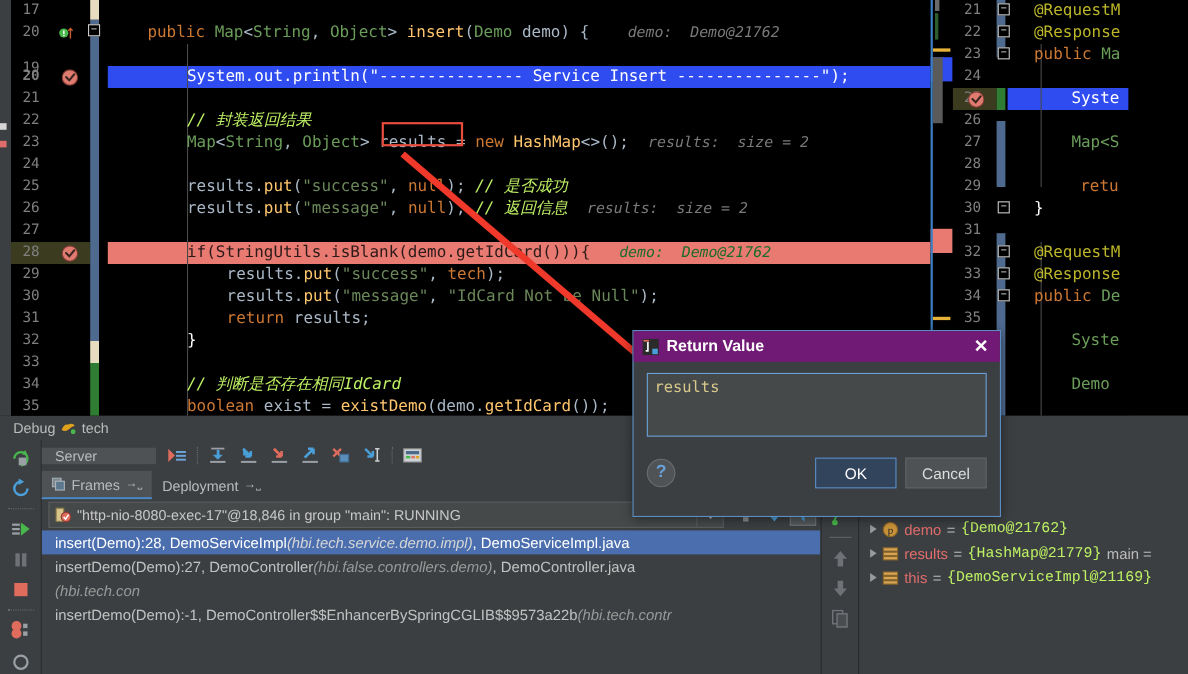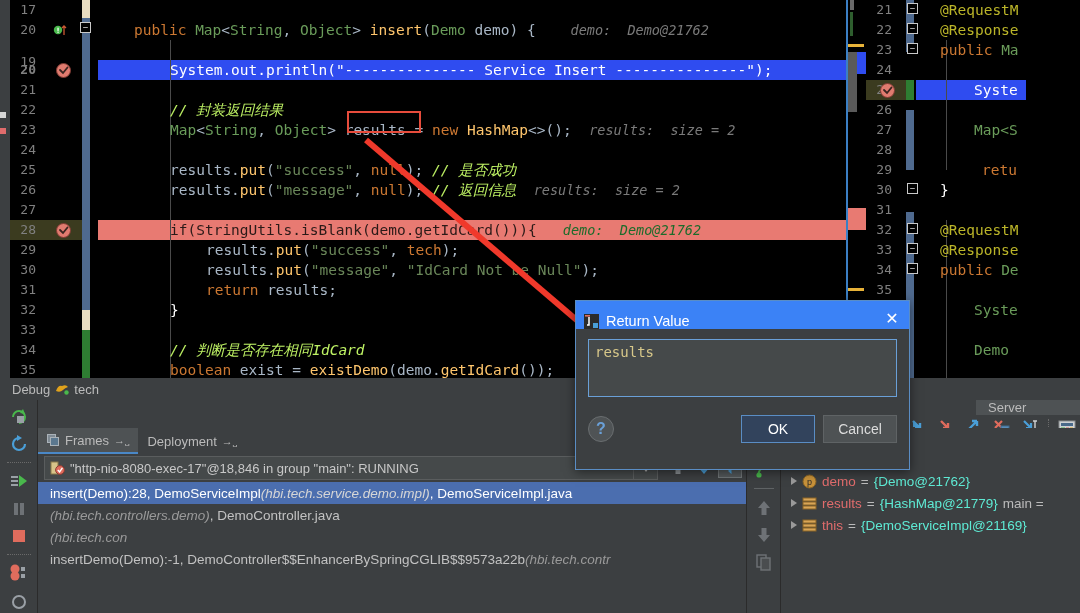--- a/index.html
+++ b/index.html
@@ -113,21 +113,21 @@
     gap: 2px;
   }
   .side-btn {
     width: 30px; height: 28px; display: flex; align-items: center; justify-content: center;
   }
   .side-sep { width: 24px; height: 1px; border-top: 1px dotted #6a6a6a; margin: 3px 0; }
 
   .debug-center { flex: 1; display: flex; flex-direction: column; min-width: 0; }
 
   .tabrow {
-    height: 28px; display: flex; align-items: flex-end; background: #3c3f41; flex-direction: column;
+    height: 28px; display: flex; align-items: center; background: #3c3f41;
   }
   .tab-server {
     padding: 0 14px 0 12px; display: flex; align-items: center;
     color: #bbbbbb; font-size: 13px; background: #4e5254; min-width: 104px;
   }
   .steptoolbar {
     display: flex; align-items: center; gap: 2px; padding-left: 6px;
     background: #3c3f41; flex: 1;
   }
   .step-btn { width: 26px; height: 24px; display:flex; align-items:center; justify-content:center; }
@@ -180,37 +180,37 @@
   .vars-pane {
     width: 300px; flex: 0 0 300px; background: #3c3f41;
     border-left: 1px solid #2b2b2b; padding-top: 16px;
   }
   .var-row {
     height: 22px; display: flex; align-items: center; gap: 5px;
     padding-left: 10px; font-size: 13.5px; white-space: nowrap;
   }
   .var-name { color: #e06c6c; }
   .var-eq { color: #bbbbbb; }
-  .var-val { color: #5eead4; }
+  .var-val { color: #bef264; font-family: Liberation Mono, monospace; }
   .var-size { color: #bbbbbb; }
 
   .tri {
     width: 0; height: 0; border-left: 6px solid #9a9a9a;
     border-top: 4px solid transparent; border-bottom: 4px solid transparent;
   }
 
   
   .dialog {
     position: absolute; left: 575px; top: 300px; width: 335px; height: 170px;
     background: #3c3f41; border: 1px solid #5a8dc4; z-index: 40;
     box-shadow: 0 2px 10px rgba(0,0,0,.5);
   }
   .dlg-title {
-    height: 28px; background: #3b82f6; display: flex; align-items: flex-end;
-    padding: 0 6px 0 8px; gap: 7px;
+    height: 28px; background: #701a75; display: flex; align-items: center;
+    padding: 0 6px 0 8px; gap: 7px; font-weight: bold;
   }
   .dlg-title-text { color: #ffffff; font-size: 14.5px; flex: 1; }
   .dlg-close {
     width: 22px; height: 22px; display: flex; align-items: center;
     justify-content: center; color: #fff; font-size: 16px;
   }
   .dlg-body { padding: 10px 12px 0 12px; }
   .dlg-input {
     width: 100%; height: 58px; background: #45494a; border: 1px solid #6aa0d8;
     color: #d8c88a; font-family: "DejaVu Sans Mono", monospace; font-size: 14px;
@@ -613,21 +613,22 @@
               </div>
             </div>
 
             <div class="framelist">
               <div class="frame-item sel">
                 <span>insert(Demo):28, DemoServiceImpl </span>
                   <span class="pkg">(hbi.tech.service.demo.impl)</span>
                   <span>, DemoServiceImpl.java</span>
               </div>
               <div class="frame-item">
-                  <span class="pkg">(hbi.tech.controllers.demo)</span>
+                <span>insertDemo(Demo):27, DemoController </span>
+                  <span class="pkg">(hbi.false.controllers.demo)</span>
                   <span>, DemoController.java</span>
               </div>
               <div class="frame-item">
                   <span class="pkg">(hbi.tech.con</span>
               </div>
               <div class="frame-item">
                 <span>insertDemo(Demo):-1, DemoController$$EnhancerBySpringCGLIB$$9573a22b </span>
                   <span class="pkg">(hbi.tech.contr</span>
               </div>
             </div>

